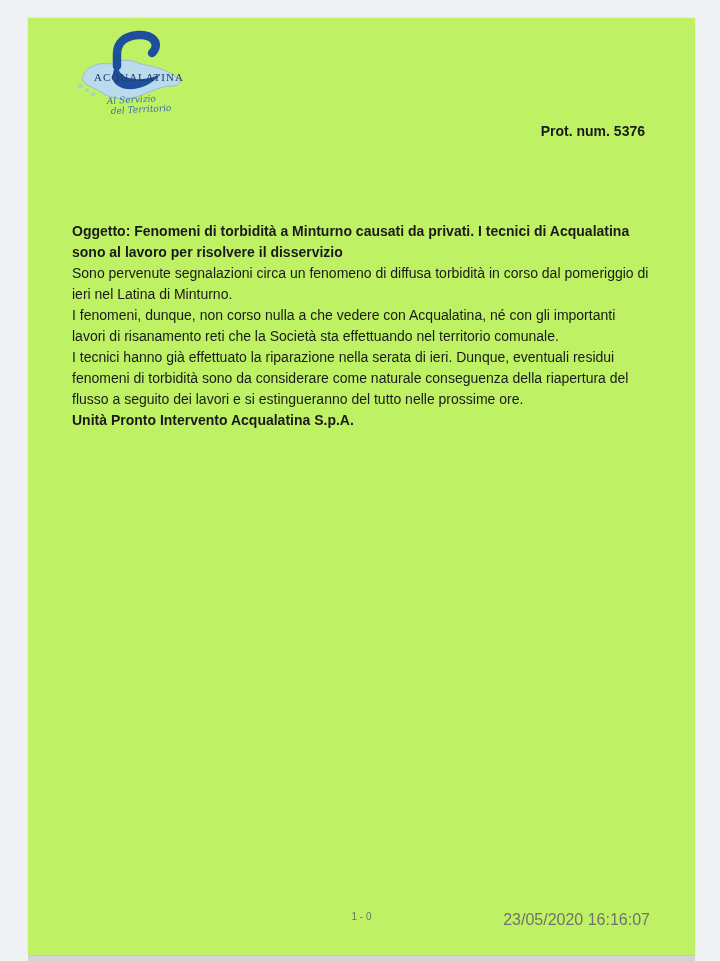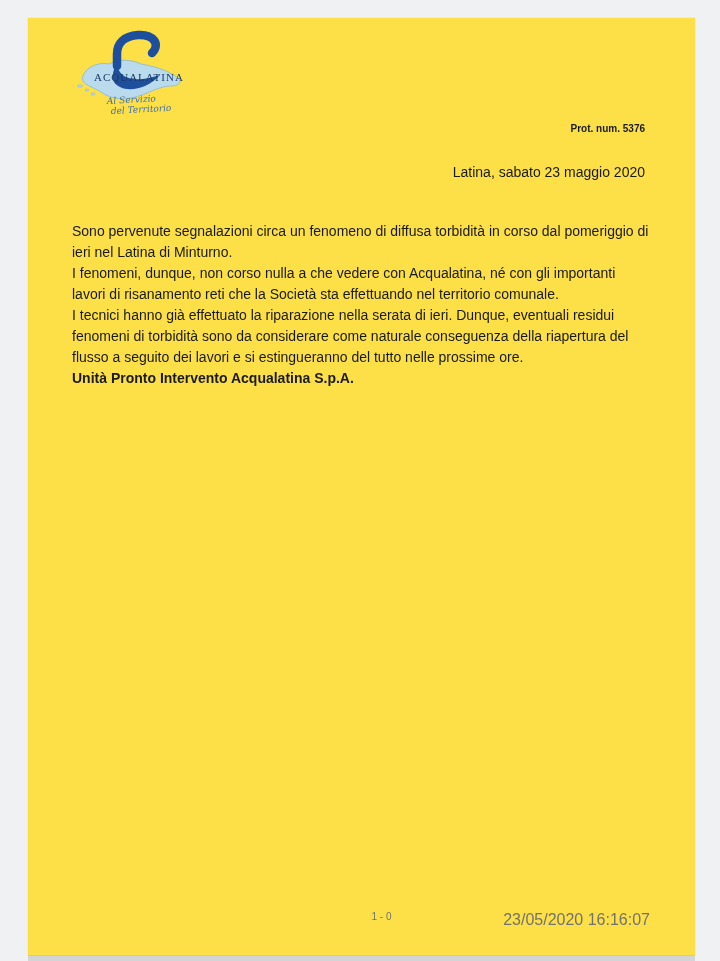--- a/index.html
+++ b/index.html
@@ -7,53 +7,53 @@
   body {
     background:#f0f1f3;
     font-family:"Liberation Sans", sans-serif;
     position:relative;
     overflow:hidden;
   }
   .page {
     position:absolute;
     left:28px; top:18px;
     width:667px; height:937px;
-    background:#fde047;
+    background:#bef264;
     box-shadow:0 0 1px rgba(0,0,0,0.18);
   }
   .logo {
     position:absolute;
     left:47px; top:10px;
     width:115px; height:92px;
   }
   .protocol {
     position:absolute;
     top:105px; right:50px;
-    font-size:10px; font-weight:bold; color:#1a1a1a;
+    font-size:14px; font-weight:bold; color:#1a1a1a;
     white-space:nowrap;
   }
   .dateline {
     position:absolute;
     top:146px; right:50px;
     font-size:14px; color:#1a1a1a;
     white-space:nowrap;
   }
   .content {
     position:absolute;
     left:44px; top:203px;
     width:578px;
     font-size:14px; line-height:21px; color:#1a1a1a;
   }
   .content p { margin:0; }
   .content .bold { font-weight:bold; }
   .footer-center {
     position:absolute;
     top:893px; left:0; width:100%;
     text-align:center;
-    font-size:10px; color:#717171;margin-left:20px;
+    font-size:10px; color:#717171;
   }
   .footer-right {
     position:absolute;
     top:893px; right:45px;
     font-size:16px; color:#717171;
     white-space:nowrap;
   }
   .bottom-strip {
     position:absolute;
     left:28px; bottom:0;
@@ -93,23 +93,23 @@
     </g>
 
     <text class="logo-company" x="19" y="53" font-size="11" fill="#1e3a66">ACQUALATINA</text>
 
     <text class="logo-tagline" x="32" y="76" font-size="9" fill="#3f6fa9" transform="rotate(-3 32 76)">Al Servizio</text>
     <text class="logo-tagline" x="36" y="86" font-size="9" fill="#3f6fa9" transform="rotate(-3 36 86)">del Territorio</text>
   </svg>
 
   <div class="protocol">Prot. num. 5376</div>
 
-  <div class="dateline">Latina, sabato 23 maggio 2020</div>
 
   <div class="content">
+    <p class="bold">Oggetto: Fenomeni di torbidità a Minturno causati da privati. I tecnici di Acqualatina sono al lavoro per risolvere il disservizio</p>
     <p>Sono pervenute segnalazioni circa un fenomeno di diffusa torbidità in corso dal pomeriggio di ieri nel Latina di Minturno.</p>
     <p>I fenomeni, dunque, non corso nulla a che vedere con Acqualatina, né con gli importanti lavori di risanamento reti che la Società sta effettuando nel territorio comunale.</p>
     <p>I tecnici hanno già effettuato la riparazione nella serata di ieri. Dunque, eventuali residui fenomeni di torbidità sono da considerare come naturale conseguenza della riapertura del flusso a seguito dei lavori e si estingueranno del tutto nelle prossime ore.</p>
     <p class="bold">Unità Pronto Intervento Acqualatina S.p.A.</p>
   </div>
 
   <div class="footer-center">1 - 0</div>
 
   <div class="footer-right">23/05/2020 16:16:07</div>
 

